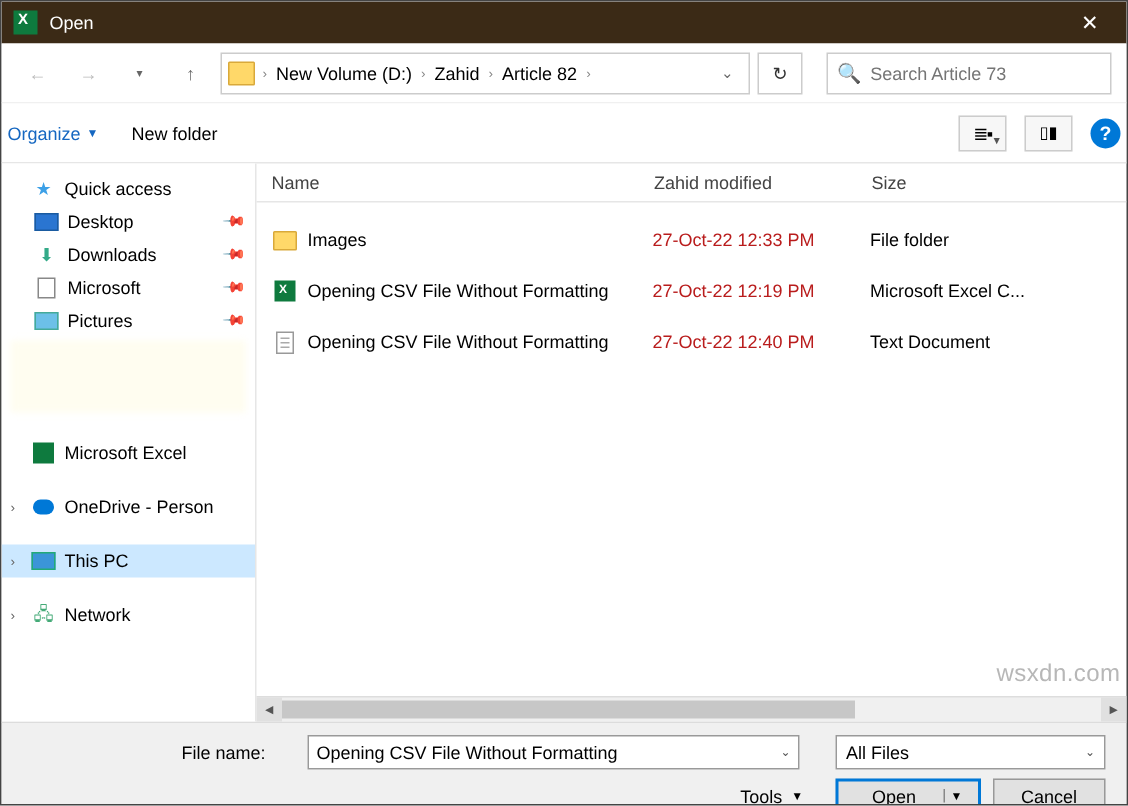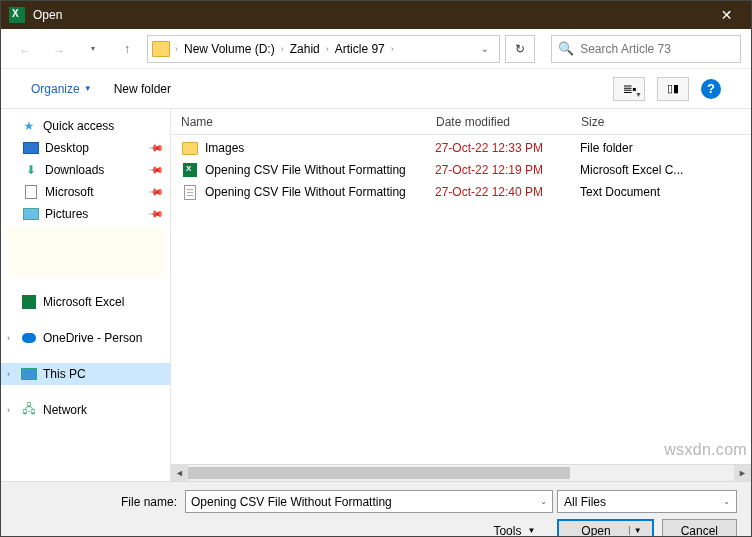--- a/index.html
+++ b/index.html
@@ -18,21 +18,21 @@
 .crumb-icon { width: 18px; height: 16px; background: #ffd869; border: 1px solid #d9a93a; border-radius: 1px; margin-right: 4px; }
 .crumb { padding: 0 5px; color: #000; }
 .crumb-sep { color: #888; font-size: 9px; padding: 0 1px; }
 .crumb-spacer { flex: 1; }
 .crumb-drop { color: #666; font-size: 10px; padding: 0 6px; }
 .refresh { width: 30px; height: 28px; border: 1px solid #ccc; display: flex; align-items: center; justify-content: center; color: #333; margin-left: -1px; }
 .searchbox { width: 190px; height: 28px; border: 1px solid #ccc; display: flex; align-items: center; padding: 0 6px; margin-left: 10px; }
 .searchbox .sicon { color: #888; margin-right: 6px; font-size: 13px; }
 .searchbox input { border: none; outline: none; flex: 1; color: #1d4ed8; }
 
-.cmdrow { height: 40px; background: #fff; display: flex; align-items: center; padding: 0 30px; border-bottom: 1px solid #e6e6e6; }
+.cmdrow { height: 40px; background: #fff; display: flex; align-items: center; padding: 0 4px; border-bottom: 1px solid #e6e6e6; }
 .cmdleft { display: flex; gap: 22px; align-items: center; }
 .cmd-link { color: #1567c1; cursor: pointer; display: flex; align-items: center; }
 .cmd-link .dd { font-size: 8px; margin-left: 4px; color: #1567c1; }
 .cmd-plain { color: #000; cursor: pointer; }
 .cmdright { margin-left: auto; display: flex; align-items: center; gap: 12px; }
 .viewbtn { width: 32px; height: 24px; border: 1px solid #ccc; background: #f7f7f7; display: flex; align-items: center; justify-content: center; position: relative; }
 .viewbtn .dropdown { font-size: 7px; position: absolute; right: 2px; bottom: 2px; color: #555; }
 .helpbtn { width: 20px; height: 20px; border-radius: 50%; background: #0078d7; color: #fff; display: flex; align-items: center; justify-content: center; font-size: 13px; font-weight: bold; }
 
 .main { display: flex; height: 372px; }
@@ -55,37 +55,37 @@
 .ic-net { color: #4a7; }
 .sb-blur { height: 48px; background: #fffdf0; margin: 2px 6px; filter: blur(2px); }
 
 .content { flex: 1; display: flex; flex-direction: column; position: relative; }
 .colhead { display: flex; height: 26px; border-bottom: 1px solid #e6e6e6; align-items: center; padding-left: 10px; color: #444; }
 .col-name { width: 255px; }
 .col-date { width: 145px; }
 .col-type { width: 122px; }
 .col-size { width: 50px; }
 .filelist { flex: 1; padding: 2px 0; overflow: hidden; }
-.filerow { display: flex; align-items: center; height: 22px; padding-left: 10px; cursor: pointer; }
+.filerow { display: flex; align-items: center; height: 22px; padding-left: 10px; cursor: pointer; margin-top: 12px; }
 .fic { width: 18px; height: 16px; margin-right: 6px; display: flex; align-items: center; justify-content: center; }
 .fic-folder { width: 16px; height: 13px; background: #ffd869; border: 1px solid #d9a93a; border-radius: 1px; }
 .fic-xls { width: 14px; height: 14px; background: #0e7a3e; position: relative; }
 .fic-xls::after { content: "X"; color: #fff; font-size: 8px; position: absolute; left: 3px; top: 1px; font-weight: bold; }
 .fic-txt { width: 12px; height: 15px; background: #fff; border: 1px solid #999; position: relative; }
 .fic-txt::before { content: ""; position: absolute; top: 3px; left: 2px; right: 2px; height: 1px; background: #aaa; box-shadow: 0 3px 0 #aaa, 0 6px 0 #aaa; }
 .f-name { width: 230px; color: #000; white-space: nowrap; overflow: hidden; }
 .f-date { width: 145px; color: #b91c1c; }
 .f-type { width: 122px; color: #000; white-space: nowrap; overflow: hidden; text-overflow: ellipsis; }
 .hscroll { height: 17px; background: #f0f0f0; border-top: 1px solid #ddd; display: flex; }
 .hscroll .arrow { width: 17px; background: #e0e0e0; display: flex; align-items: center; justify-content: center; font-size: 9px; color: #555; }
 .hscroll .track { flex: 1; position: relative; }
 .hscroll .thumb { position: absolute; left: 0; top: 2px; bottom: 2px; width: 70%; background: #c7c7c7; }
 
 .bottom { height: 57px; background: #f0f0f0; border-top: 1px solid #dcdcdc; padding: 8px 14px 6px 14px; }
-.fnrow { display: flex; align-items: center; gap: 4px; }
+.fnrow { display: flex; align-items: center; gap: 24px; }
 .fnlabel { width: 60px; text-align: right; margin-right: 4px; color: #000; margin-left: 102px; }
 .fninput { flex: 1; height: 23px; border: 1px solid #999; padding: 0 5px; background: #fff; display: flex; align-items: center; justify-content: space-between; }
 .fninput span.dd { font-size: 8px; color: #555; }
 .filter { width: 180px; height: 23px; border: 1px solid #999; background: #fff; display: flex; align-items: center; padding: 0 6px; justify-content: space-between; text-align: right; }
 .filter .dd { font-size: 8px; color: #555; }
 .btnrow { display: flex; justify-content: flex-end; align-items: center; gap: 8px; margin-top: 6px; }
 .tools { color: #000; margin-right: 14px; display: flex; align-items: center; }
 .tools .dd { font-size: 8px; margin-left: 6px; }
 .btn { height: 23px; border: 1px solid #999; background: #e1e1e1; padding: 0 18px; display: flex; align-items: center; cursor: pointer; }
 .btn.primary { border: 2px solid #0078d7; padding: 0 6px 0 22px; position: relative; }
@@ -107,21 +107,21 @@
   <div class="navbtn disabled">→</div>
   <div class="navbtn" style="font-size:8px;">▾</div>
   <div class="navbtn">↑</div>
   <div class="crumbbar">
     <div class="crumb-icon"></div>
     <span class="crumb-sep">›</span>
     <span class="crumb">New Volume (D:)</span>
     <span class="crumb-sep">›</span>
     <span class="crumb">Zahid</span>
     <span class="crumb-sep">›</span>
-    <span class="crumb">Article 97</span>
+    <span class="crumb">Article 82</span>
     <span class="crumb-sep">›</span>
     <span class="crumb-spacer"></span>
     <span class="crumb-drop">⌄</span>
   </div>
   <div class="refresh">↻</div>
   <div class="searchbox">
     <span class="sicon">🔍</span>
     <input placeholder="Search Article 73" style="">
   </div>
 </div>
@@ -206,21 +206,21 @@
     <div class="sb-item l0">
       <span class="expand">›</span>
       <span class="ic ic-net">🖧</span>
       <span>Network</span>
     </div>
   </div>
 
   <div class="content">
     <div class="colhead">
       <div class="col-name">Name</div>
-      <div class="col-date">Date modified</div>
+      <div class="col-date">Zahid modified</div>
       <div class="col-size">Size</div>
     </div>
     <div class="filelist">
       <div class="filerow">
         <span class="fic">
             <span class="fic-folder"></span>
           </span>
         <span class="f-name">Images</span>
         <span class="f-date">27-Oct-22 12:33 PM</span>
         <span class="f-type">File folder</span>

